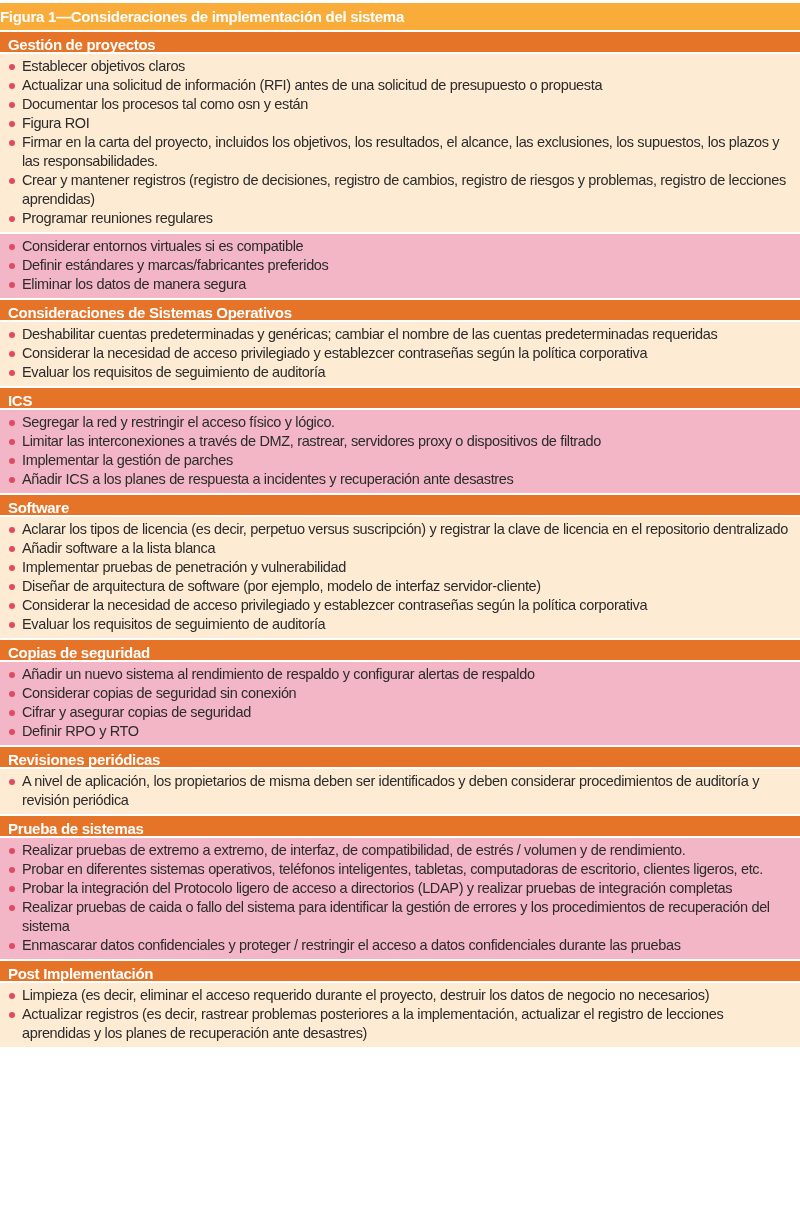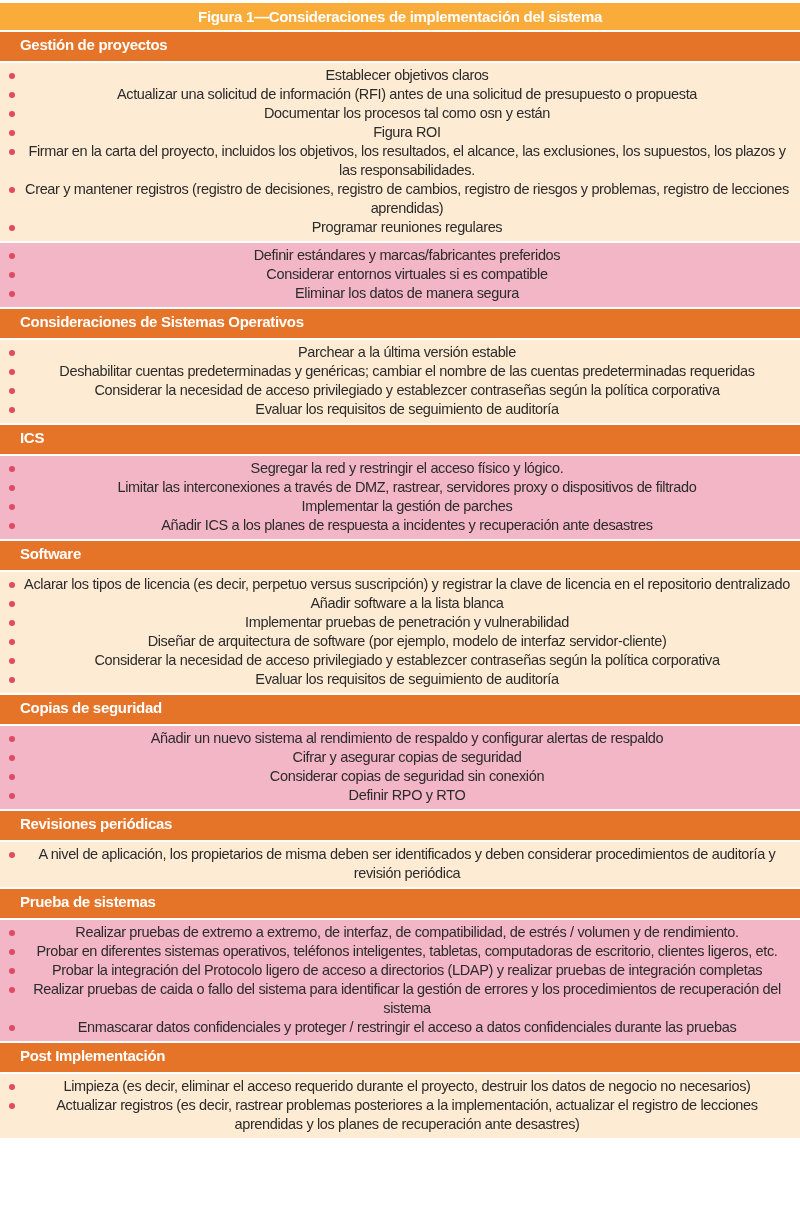--- a/index.html
+++ b/index.html
@@ -1,35 +1,35 @@
 <!DOCTYPE html>
 <html><head>
   <meta charset="utf-8">
   <style>
     html, body { margin: 0; padding: 0; background: #ffffff; }
     body { width: 800px; height: 1214px; overflow: hidden; font-family: "Liberation Sans", sans-serif; }
     .figure { width: 800px; }
     .fig-title {
       background: #f9ac3a; color: #ffffff; font-weight: bold;
-      text-align: center; font-size: 15px; height: 27px; line-height: 27px;
+      font-size: 15px; height: 27px; line-height: 27px;
       letter-spacing: -0.3px; margin-top: 3px;
     }
     .section-head {
       background: #e57428; color: #ffffff; font-weight: bold;
-      font-size: 15px; padding: 0 20px; height: 29px; line-height: 25px;
+      font-size: 15px; padding: 0 8px; height: 20px; line-height: 25px;
       margin-top: 2px; letter-spacing: -0.3px;
     }
     .section-body {
       margin-top: 2px; padding: 3px 8px 4px 8px;
       font-size: 14.5px; color: #2b2b2b; line-height: 19px; letter-spacing: -0.35px;
     }
     .section-body.cream { background: #feebd3; }
     .section-body.pink { background: #f3b6c6; }
     .section-body ul { list-style: none; margin: 0; padding: 0; }
-    .section-body li { position: relative; padding-left: 14px; text-align: center; }
+    .section-body li { position: relative; padding-left: 14px; }
     .section-body li::before {
       content: ""; position: absolute; left: 1px; top: 7px;
       width: 6px; height: 6px; border-radius: 50%; background: #e04a63;
     }
   </style>
 </head>
 <body>
 
 <div class="figure">
   <div class="fig-title">Figura 1—Consideraciones de implementación del sistema</div>
@@ -41,29 +41,28 @@
           <li>Actualizar una solicitud de información (RFI) antes de una solicitud de presupuesto o propuesta</li>
           <li>Documentar los procesos tal como osn y están</li>
           <li>Figura ROI</li>
           <li>Firmar en la carta del proyecto, incluidos los objetivos, los resultados, el alcance, las exclusiones, los supuestos, los plazos y las responsabilidades.</li>
           <li>Crear y mantener registros (registro de decisiones, registro de cambios, registro de riesgos y problemas, registro de lecciones aprendidas)</li>
           <li>Programar reuniones regulares</li>
         </ul>
       </div>
       <div class="section-body pink">
         <ul>
+          <li>Considerar entornos virtuales si es compatible</li>
           <li>Definir estándares y marcas/fabricantes preferidos</li>
-          <li>Considerar entornos virtuales si es compatible</li>
           <li>Eliminar los datos de manera segura</li>
         </ul>
       </div>
       <div class="section-head">Consideraciones de Sistemas Operativos</div>
       <div class="section-body cream">
         <ul>
-          <li>Parchear a la última versión estable</li>
           <li>Deshabilitar cuentas predeterminadas y genéricas; cambiar el nombre de las cuentas predeterminadas requeridas</li>
           <li>Considerar la necesidad de acceso privilegiado y establezcer contraseñas según la política corporativa</li>
           <li>Evaluar los requisitos de seguimiento de auditoría</li>
         </ul>
       </div>
       <div class="section-head">ICS</div>
       <div class="section-body pink">
         <ul>
           <li>Segregar la red y restringir el acceso físico y lógico.</li>
           <li>Limitar las interconexiones a través de DMZ, rastrear, servidores proxy o dispositivos de filtrado</li>
@@ -79,22 +78,22 @@
           <li>Implementar pruebas de penetración y vulnerabilidad</li>
           <li>Diseñar de arquitectura de software (por ejemplo, modelo de interfaz servidor-cliente)</li>
           <li>Considerar la necesidad de acceso privilegiado y establezcer contraseñas según la política corporativa</li>
           <li>Evaluar los requisitos de seguimiento de auditoría</li>
         </ul>
       </div>
       <div class="section-head">Copias de seguridad</div>
       <div class="section-body pink">
         <ul>
           <li>Añadir un nuevo sistema al rendimiento de respaldo y configurar alertas de respaldo</li>
+          <li>Considerar copias de seguridad sin conexión</li>
           <li>Cifrar y asegurar copias de seguridad</li>
-          <li>Considerar copias de seguridad sin conexión</li>
           <li>Definir RPO y RTO</li>
         </ul>
       </div>
       <div class="section-head">Revisiones periódicas</div>
       <div class="section-body cream">
         <ul>
           <li>A nivel de aplicación, los propietarios de misma deben ser identificados  y deben considerar procedimientos de auditoría y revisión periódica</li>
         </ul>
       </div>
       <div class="section-head">Prueba de sistemas</div>

